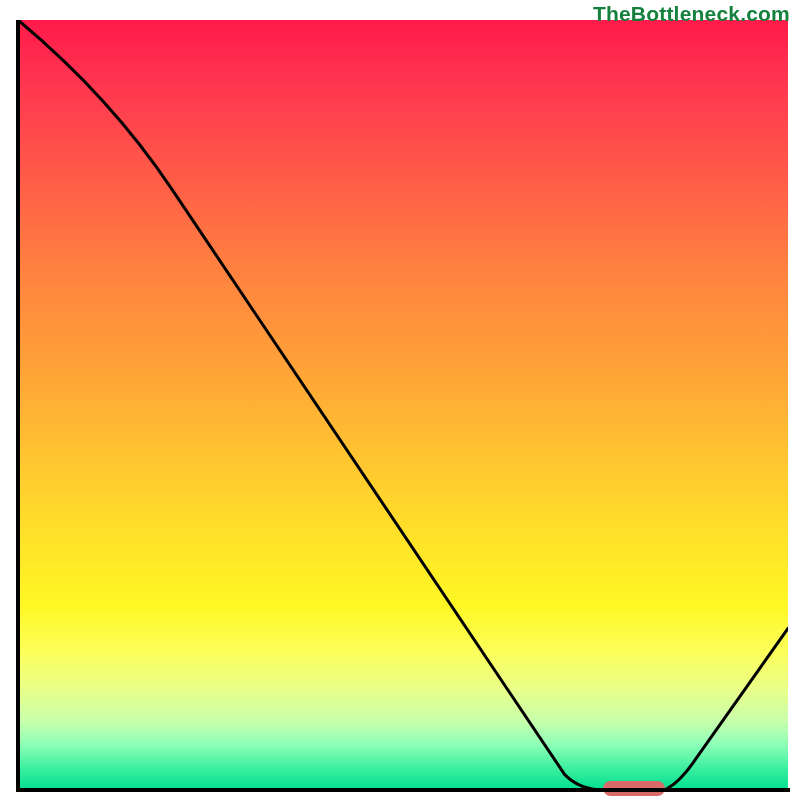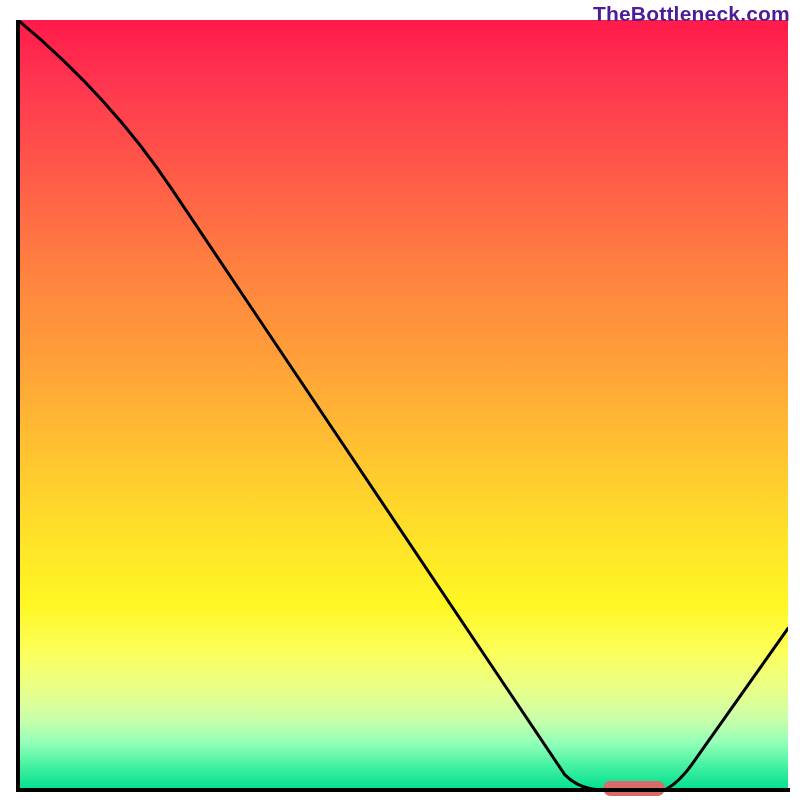--- a/index.html
+++ b/index.html
@@ -61,21 +61,21 @@
     background: #d86a6a;
     border-radius: 8px;
   }
   .attribution {
     position: absolute;
     top: 2px;
     right: 10px;
     font-family: Arial, Helvetica, sans-serif;
     font-size: 21px;
     font-weight: bold;
-    color: #4c1d95;
+    color: #15803d;
     letter-spacing: 0.2px;
   }
 </style>
 </head>
 <body>
 
 <div class="chart-container">
 
   <div class="plot-area"></div>
 

